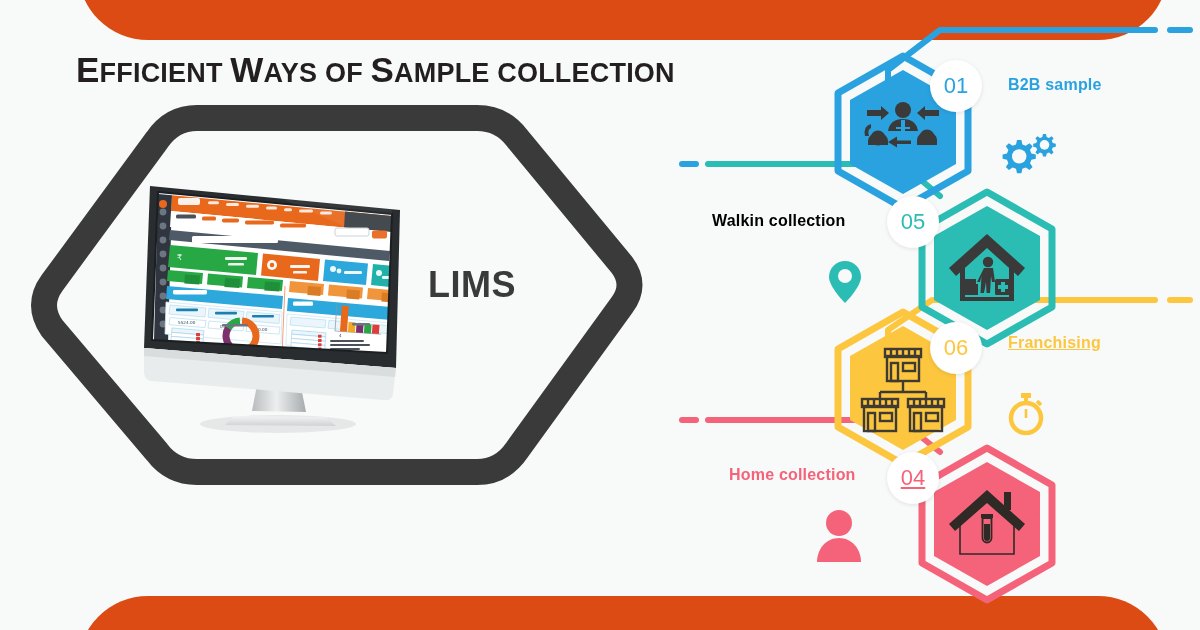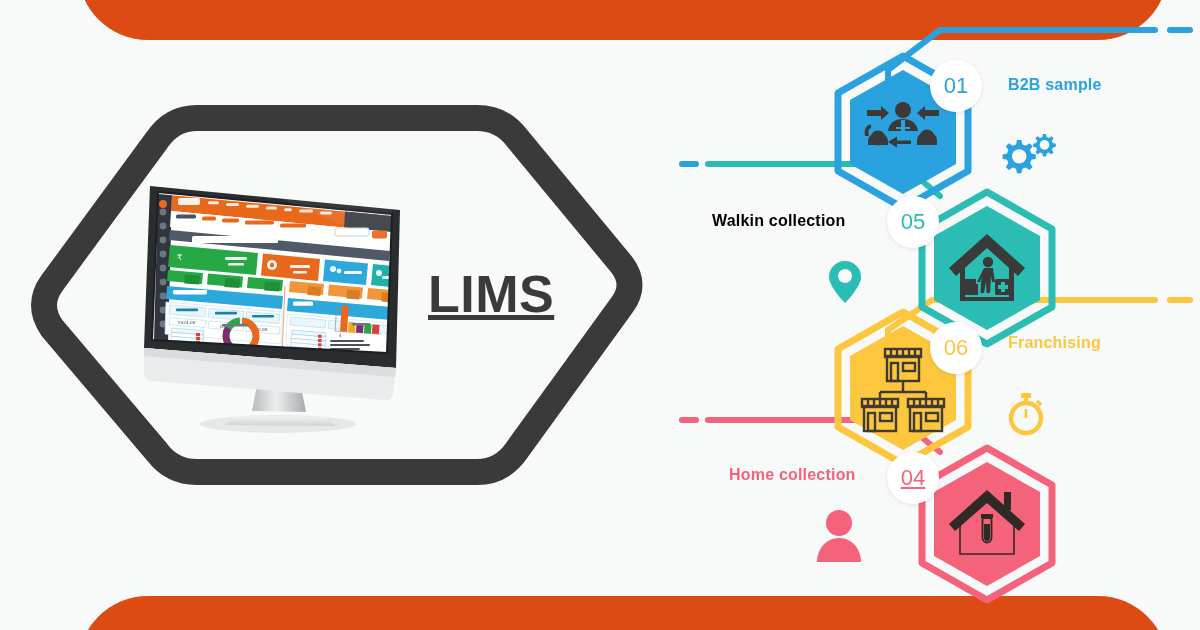--- a/index.html
+++ b/index.html
@@ -37,23 +37,22 @@
     letter-spacing: 0.2px;
     white-space: nowrap;
     font-family: "Liberation Sans", sans-serif;
   }
   .title .cap { font-size: 35px; }
   .title .sm  { font-size: 27px; }
 
   
   .lims {
     position: absolute; left: 428px; top: 264px;
-    font-size: 52px; font-weight: bold; color: #3a3a3a;
+    font-size: 36px; font-weight: bold; color: #3a3a3a;
     letter-spacing: 0.5px;
-    text-decoration: underline;
   }
 
   
   .hex-frame { position: absolute; left: 22px; top: 100px; width: 630px; height: 400px; }
 
   
   .monitor { position: absolute; left: 130px; top: 168px; width: 300px; height: 270px; }
 
   
   .steps { position: absolute; left: 650px; top: 0; width: 550px; height: 552px; }
@@ -79,20 +78,21 @@
   .deco { position: absolute; }
 </style>
 </head>
 <body>
 
 <div id="canvas">
 
   <div class="band band-top"></div>
   <div class="band band-bottom"></div>
 
+  <div class="title" id="title-el"><span class="cap">E</span><span class="sm">FFICIENT </span><span class="cap">W</span><span class="sm">AYS OF </span><span class="cap">S</span><span class="sm">AMPLE COLLECTION</span></div>
 
   <div class="lims">LIMS</div>
 
   <div class="hex-frame">
     <svg width="630" height="400" viewBox="0 0 630 400">
       <path d="M 175 18 L 455 18 Q 480 18 495 38 L 600 165 Q 615 185 600 205 L 495 350 Q 480 372 455 372 L 175 372 Q 150 372 135 352 L 30 228 Q 14 205 30 183 L 135 40 Q 150 18 175 18 Z" fill="none" stroke="#3a3a3a" stroke-width="26" stroke-linejoin="round"></path>
     </svg>
   </div>
 
   <div class="monitor">
@@ -441,21 +441,21 @@
             <line x1="28" y1="0" x2="28" y2="8"></line>
             <rect x="4" y="14" width="7" height="18"></rect>
             <rect x="16" y="14" width="12" height="8"></rect>
           </g>
         </g>
       </svg>
     </div>
     <div class="badge" style="left:280px; top:322px; color:#fdc63f;">
       <span>06</span>
     </div>
-    <div class="step-label" style="left:358px; top:334px; color:#fdc63f;">Franchising</div>
+    <div class="step-label" style="left:358px; top:334px; color:#fdc63f;text-decoration:underline;">Franchising</div>
     <div class="deco" style="left:352px; top:388px;">
       <svg width="48" height="52" viewBox="0 0 48 52">
         <g stroke="#fdc63f" fill="none" stroke-width="4.5">
           <circle cx="24" cy="30" r="15"></circle>
           <line x1="24" y1="30" x2="24" y2="21" stroke-width="2.6"></line>
           <rect x="19" y="5" width="10" height="5" fill="#fdc63f" stroke="none"></rect>
           <line x1="24" y1="10" x2="24" y2="15" stroke-width="4"></line>
           <line x1="35" y1="13" x2="39" y2="17" stroke-width="3.5"></line>
         </g>
       </svg>

